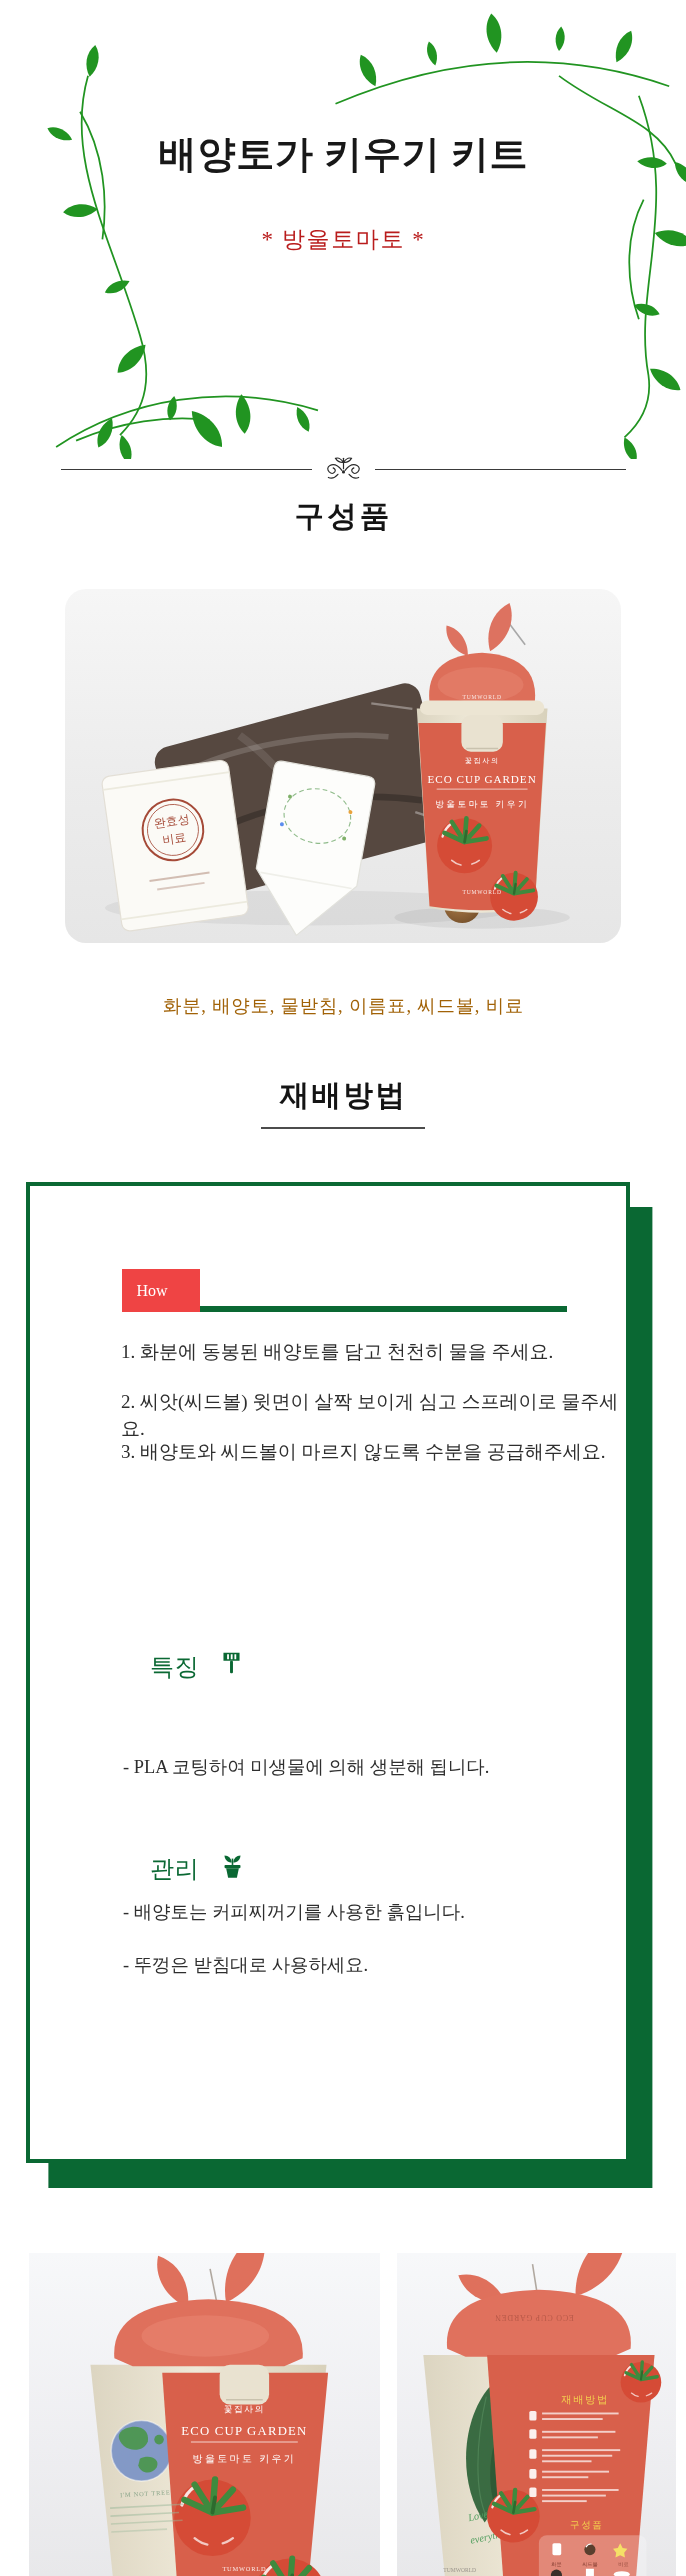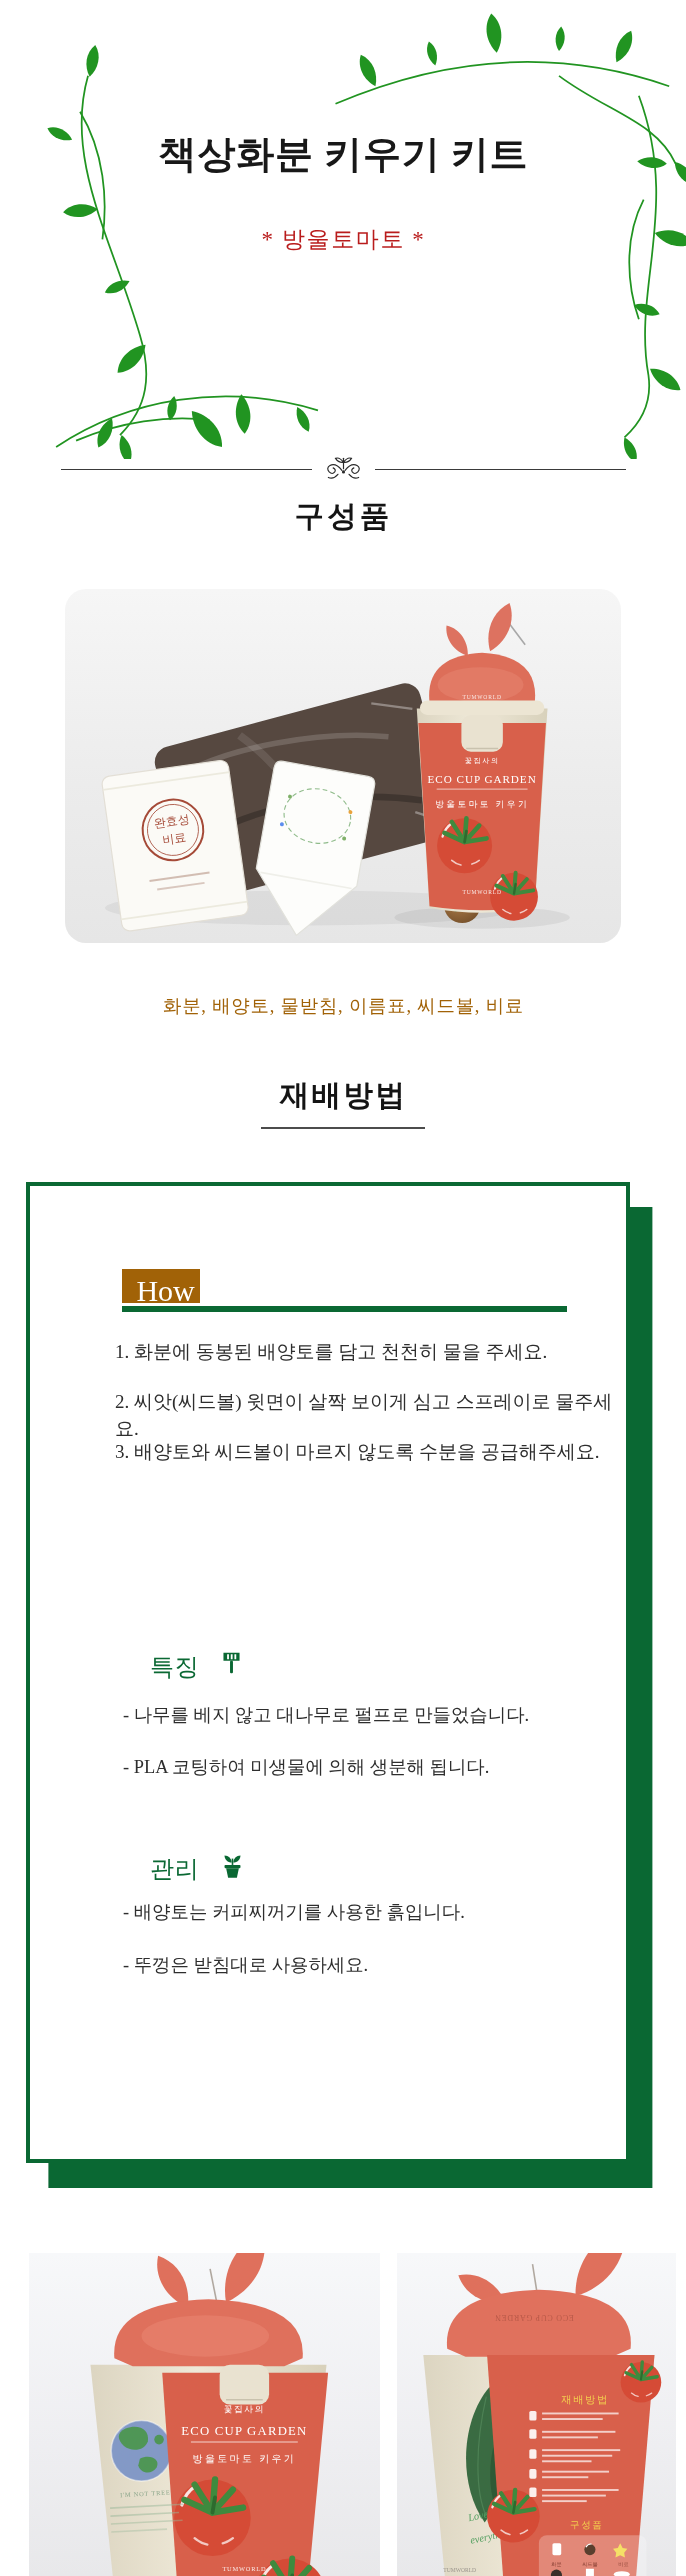--- a/index.html
+++ b/index.html
@@ -19,23 +19,23 @@
   .h-method{top:1076px;font-size:29.5px;letter-spacing:2.4px;color:#141414;font-weight:600;}
   .method-underline{top:1127px;left:261px;width:164px;height:2.4px;background:#4c4c4c;}
   
   .photo1{left:65px;top:589px;width:556px;height:354px;border-radius:21px;
           background:linear-gradient(180deg,#f6f6f6 0%,#ececec 55%,#e6e6e6 100%);overflow:hidden;}
   .caption{top:993px;font-size:18.4px;color:#a16207;letter-spacing:0.8px;}
   
   .green-box{left:26px;top:1182px;width:604px;height:981px;box-sizing:border-box;
              border:4px solid #0a6833;background:#fff;box-shadow:22.4px 25px 0 0 #0a6833;}
   .how-bar{left:92px;top:120px;width:445px;height:6.4px;background:#0a6833;}
-  .how-badge{left:92px;top:83px;width:78px;height:34px;background:#a16207;color:#fff;
-             font-size:30px;line-height:43px;padding-left:14.4px;box-sizing:border-box;}
-  .step{left:85px;width:503px;font-size:19px;color:#2e2e2e;white-space:pre-wrap;line-height:27px;}
+  .how-badge{left:92px;top:83px;width:78px;height:43px;background:#ef4444;color:#fff;
+             font-size:16px;line-height:43px;padding-left:14.4px;box-sizing:border-box;}
+  .step{left:91px;width:503px;font-size:19px;color:#2e2e2e;white-space:pre-wrap;line-height:27px;}
   .s0{top:152px;} .s1{top:202px;} .s2{top:252px;} .s3{top:303px;} .s4{top:353px;}
   .sub-head{font-size:24px;color:#0a6833;letter-spacing:0.8px;display:flex;align-items:flex-start;gap:22px;}
   .f-head{left:120px;top:465px;} .c-head{left:120px;top:667px;}
   .bullet{left:93px;width:495px;font-size:18.4px;color:#2e2e2e;}
   .fb0{top:516px;} .fb1{top:568px;}
   .cb0{top:713px;} .cb1{top:766px;} .cb2{top:829px;}
   
   .photo2{left:29px;top:2253px;width:351px;height:323px;
           background:linear-gradient(180deg,#f7f8fa 0%,#eeeef1 60%,#e8e8ea 100%);overflow:hidden;}
   .photo3{left:397px;top:2253px;width:279px;height:323px;
@@ -101,21 +101,21 @@
       <use href="#leaf" transform="translate(794,382) rotate(110) scale(1.1)"></use>
       <use href="#leaf" transform="translate(814,462) rotate(125) scale(1.5)"></use>
       <use href="#leaf" transform="translate(782,548) rotate(155) scale(1.1)"></use>
       <use href="#leaf" transform="translate(140,524) rotate(-155) scale(1.3)"></use>
       <use href="#leaf" transform="translate(218,496) rotate(-170) scale(1.0)"></use>
       <use href="#leaf" transform="translate(302,494) rotate(175) scale(1.6)"></use>
       <use href="#leaf" transform="translate(372,510) rotate(155) scale(1.1)"></use>
     </g>
   </svg>
 
-  <div class="abs center title">책상화분 키우기 키트</div>
+  <div class="abs center title">배양토가 키우기 키트</div>
   <div class="abs center subtitle">* 방울토마토 *</div>
 
   <div class="abs divider">
     <span class="line"></span>
     <svg width="43" height="29" viewBox="0 0 54 36">
       <g stroke="#2b2b2b" fill="none" stroke-width="1.5" stroke-linecap="round">
         <path d="M27,4 v13"></path>
         <path d="M27,9 q-5,-7 -10,-5 q4,6 10,5"></path>
         <path d="M27,9 q5,-7 10,-5 q-4,6 -10,5"></path>
         <path d="M25,19 q-8,-10 -15,-6 q-5,3 -1,8 q4,4 7,0 q2,-3 -2,-5"></path>
@@ -215,21 +215,20 @@
 
     <div class="abs sub-head f-head">
       <span>특징</span>
       <svg width="19" height="24" viewBox="0 0 26 30">
         <g fill="#0a6833">
           <path fill-rule="evenodd" d="M2,1 h22 v11 h-22 Z M7,3 h2.5 v7 h-2.5 Z M12,3 h2.5 v7 h-2.5 Z M17,3 h2.5 v7 h-2.5 Z"></path>
           <rect x="11" y="12" width="4" height="17" rx="1.5"></rect>
         </g>
       </svg>
     </div>
-    <div class="abs bullet fb0">- 나무를 베지 않고 대나무로 펄프로 만들었습니다.</div>
     <div class="abs bullet fb1">- PLA 코팅하여 미생물에 의해 생분해 됩니다.</div>
 
     <div class="abs sub-head c-head">
       <span>관리</span>
       <svg width="21" height="25.5" viewBox="0 0 26 32">
         <g fill="#0a6833">
           <path d="M12,12 C12,7 8,3 3,3 c0,5 4,9 9,9 Z"></path>
           <path d="M14,12 C14,7 18,3 23,3 c0,5 -4,9 -9,9 Z"></path>
           <rect x="12" y="7" width="2" height="8"></rect>
           <rect x="3" y="15" width="20" height="4" rx="1"></rect>

